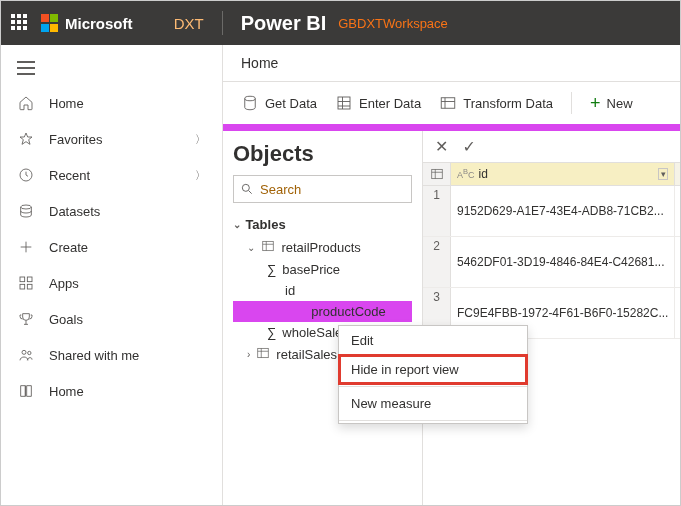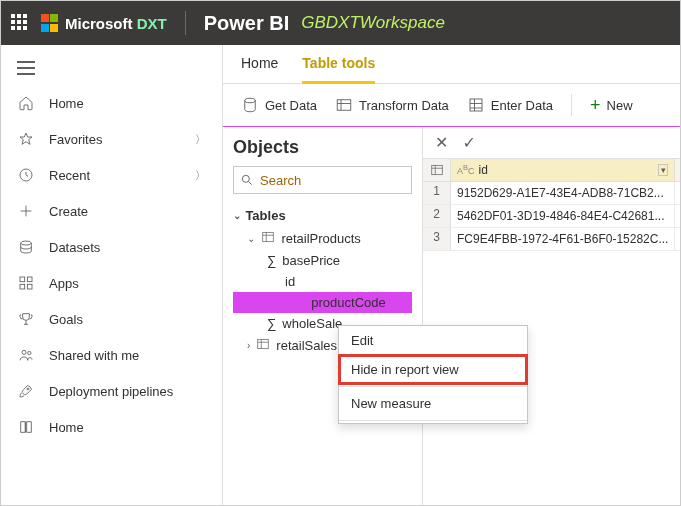--- a/index.html
+++ b/index.html
@@ -31,24 +31,24 @@
     grid-template-rows: repeat(3,4px);
     gap: 2px;
   }
   .waffle span { background: #fff; }
   .mslogo {
     display: flex; gap: 1px; flex-wrap: wrap; width: 18px; height: 18px;
   }
   .mslogo span { width: 8px; height: 8px; }
   .brand { display: flex; align-items: center; gap: 6px; }
   .brand-text { font-size: 15px; }
-  .brand-sub { color: #86efac; font-weight: 700; }
+  .brand-sub { color: #fdba74; font-weight: 400; margin-left: 37px; }
   .divider { width: 1px; height: 24px; background: #6b6a68; margin: 0 6px; }
   .product { font-weight: 600; font-size: 20px; }
-  .workspace { color: #bef264; font-size: 17px; font-style: italic; }
+  .workspace { color: #f97316; font-size: 13px; }
   
   .main { display: flex; height: calc(100% - 44px); }
   .leftnav {
     width: 222px;
     border-right: 1px solid #e1dfdd;
     padding-top: 6px;
     flex-shrink: 0;
   }
   .hamburger { padding: 10px 16px; }
   .ham-lines { width: 18px; height: 14px; display:flex; flex-direction:column; justify-content:space-between;}
@@ -64,34 +64,34 @@
   .navicon { width: 18px; height: 18px; display:flex; align-items:center; justify-content:center; color:#605e5c;}
   .navicon svg { width: 16px; height: 16px; stroke: #605e5c; fill: none; stroke-width: 1.3; }
   
   .content { flex: 1; display: flex; flex-direction: column; overflow: hidden; }
   .tabs { display: flex; gap: 24px; padding: 10px 18px 0; border-bottom: 1px solid #e1dfdd; }
   .tab { padding-bottom: 10px; cursor: pointer; font-size: 14px; }
   .tab.active { color: #c19c00; font-weight: 600; border-bottom: 3px solid #f2c811; margin-bottom: -1px; }
   .ribbon {
     display: flex; align-items: center; gap: 18px;
     padding: 10px 18px;
-    border-bottom: 1px solid #d946ef;
+    border-bottom: 7px solid #d946ef;
   }
   .rbtn { display: flex; align-items: center; gap: 6px; cursor: pointer; color:#323130;}
   .rbtn svg { width: 18px; height: 18px; stroke:#605e5c; fill:none; stroke-width:1.2; }
   .vdiv { width:1px; height: 22px; background:#e1dfdd; }
   .plus-green { color:#107c10; font-size:18px; font-weight:400; line-height:1;}
   .workarea { flex:1; display:flex; overflow:hidden; }
   .objects {
     width: 200px; border-right: 1px solid #e1dfdd;
     padding: 8px 10px;
     flex-shrink:0;
     position: relative;
   }
-  .objects h2 { font-size: 18px; margin: 2px 0 8px; font-weight:600; }
+  .objects h2 { font-size: 22px; margin: 2px 0 8px; font-weight:600; }
   .search {
     display:flex; align-items:center; gap:6px;
     border:1px solid #c8c6c4; height:28px; padding:0 6px; color:#605e5c;
   }
   .tree { margin-top: 14px; }
   .tree-head { font-weight:600; display:flex; align-items:center; gap:4px; margin-bottom:4px; }
   .tree-item { display:flex; align-items:center; gap:6px; padding:3px 0 3px 14px; cursor:pointer;}
   .tree-sub { padding-left: 34px; }
   .tree-sub.sel { background:#d946ef;justify-content:center; }
   .sigma { font-family: "Segoe UI", sans-serif; }
@@ -103,21 +103,21 @@
   .gridtoolbar span { cursor:pointer; }
   .gridhead { display:flex; background:#f6f3e7; border-top:1px solid #e1dfdd; border-bottom:1px solid #e1dfdd; }
   .gh-cell { border-right:1px solid #e1dfdd; padding:4px 6px; display:flex; align-items:center; gap:4px; font-size:12px;}
   .gh-row { width:28px; justify-content:center; background:#f3f2f1;}
   .gh-id { flex:1; background:#f7efc3; }
   .gh-prod { width:44px; overflow:hidden; white-space:nowrap; }
   .abc { font-size:9px; color:#8a8886; position:relative; top:-1px;}
   .dd { margin-left:auto; font-size:9px; color:#605e5c; border:1px solid #c8c6c4; padding:0 2px;}
   .row { display:flex; border-bottom:1px solid #edebe9; font-size:12px;}
   .row .rnum { width:28px; text-align:center; background:#f3f2f1; border-right:1px solid #e1dfdd; padding:2px 0; color:#605e5c;}
-  .row .cid { flex:1; border-right:1px solid #edebe9; padding:4px 6px; white-space:nowrap; overflow:hidden; }
+  .row .cid { flex:1; border-right:1px solid #edebe9; padding:18px 6px; white-space:nowrap; overflow:hidden; }
   .row .cprod { width:44px; padding:2px 6px; overflow:hidden; white-space:nowrap;}
   
   .ctx {
     position:absolute; left:338px; top:325px;
     width:190px; background:#fff; border:1px solid #c8c6c4;
     box-shadow:0 4px 10px rgba(0,0,0,.15);
     z-index:10;
   }
   .ctx-item { padding:7px 12px; cursor:pointer; }
   .ctx-sep { height:1px; background:#e1dfdd; margin:2px 0; }
@@ -185,34 +185,34 @@
             <circle cx="12" cy="12" r="9"></circle>
             <path d="M12 7v5l3 2"></path>
           </svg>
         </span>
       <span>Recent</span>
       <span class="chev">〉</span>
     </div>
     <div class="navitem">
       <span class="navicon">
           <svg viewBox="0 0 24 24">
-            <path d="M12 4v16M4 12h16"></path>
-          </svg>
-        </span>
-      <span>Create</span>
-    </div>
-    <div class="navitem">
-      <span class="navicon">
-          <svg viewBox="0 0 24 24">
             <ellipse cx="12" cy="6" rx="8" ry="3"></ellipse>
             <path d="M4 6v12c0 1.7 3.6 3 8 3s8-1.3 8-3V6"></path>
             <path d="M4 12c0 1.7 3.6 3 8 3s8-1.3 8-3"></path>
           </svg>
         </span>
       <span>Datasets</span>
+    </div>
+    <div class="navitem">
+      <span class="navicon">
+          <svg viewBox="0 0 24 24">
+            <path d="M12 4v16M4 12h16"></path>
+          </svg>
+        </span>
+      <span>Create</span>
     </div>
     <div class="navitem">
       <span class="navicon">
           <svg viewBox="0 0 24 24">
             <rect x="3" y="3" width="7" height="7"></rect>
             <rect x="14" y="3" width="7" height="7"></rect>
             <rect x="3" y="14" width="7" height="7"></rect>
             <rect x="14" y="14" width="7" height="7"></rect>
           </svg>
         </span>
@@ -232,62 +232,52 @@
             <circle cx="9" cy="8" r="3"></circle>
             <circle cx="17" cy="9" r="2.5"></circle>
             <path d="M3 20c0-3 3-5 6-5s6 2 6 5M14 20c0-2 2-4 4-4s3 1 3 3"></path>
           </svg>
         </span>
       <span>Shared with me</span>
     </div>
     <div class="navitem">
       <span class="navicon">
           <svg viewBox="0 0 24 24">
-            <path d="M5 15c-2 2-2 6-2 6s4 0 6-2M14 4c3 0 6 3 6 6-4 4-8 8-10 8l-4-4c0-2 4-6 8-10z"></path>
-            <circle cx="15" cy="9" r="1.5"></circle>
-          </svg>
-        </span>
-      <span>Deployment pipelines</span>
-    </div>
-    <div class="navitem">
-      <span class="navicon">
-          <svg viewBox="0 0 24 24">
             <path d="M4 4h7v16H4zM13 4h7v16h-7zM11 4v16"></path>
           </svg>
         </span>
       <span>Home</span>
     </div>
   </div>
 
   <div class="content">
     <div class="tabs">
       <div class="tab">Home</div>
-      <div class="tab active">Table tools</div>
     </div>
     <div class="ribbon">
       <div class="rbtn">
         <svg viewBox="0 0 24 24">
             <ellipse cx="12" cy="6" rx="7" ry="3"></ellipse>
             <path d="M5 6v12c0 1.7 3 3 7 3s7-1.3 7-3V6"></path>
           </svg>
         <span>Get Data</span>
       </div>
       <div class="rbtn">
         <svg viewBox="0 0 24 24">
+            <rect x="4" y="4" width="16" height="16"></rect>
+            <path d="M4 10h16M4 16h16M10 4v16"></path>
+          </svg>
+        <span>Enter Data</span>
+      </div>
+      <div class="rbtn">
+        <svg viewBox="0 0 24 24">
             <rect x="3" y="5" width="18" height="14"></rect>
             <path d="M3 10h18M8 5v14"></path>
           </svg>
         <span>Transform Data</span>
-      </div>
-      <div class="rbtn">
-        <svg viewBox="0 0 24 24">
-            <rect x="4" y="4" width="16" height="16"></rect>
-            <path d="M4 10h16M4 16h16M10 4v16"></path>
-          </svg>
-        <span>Enter Data</span>
       </div>
       <div class="vdiv"></div>
       <div class="rbtn">
         <span class="plus-green">+</span>
         <span>New</span>
       </div>
     </div>
 
     <div class="workarea">
 

